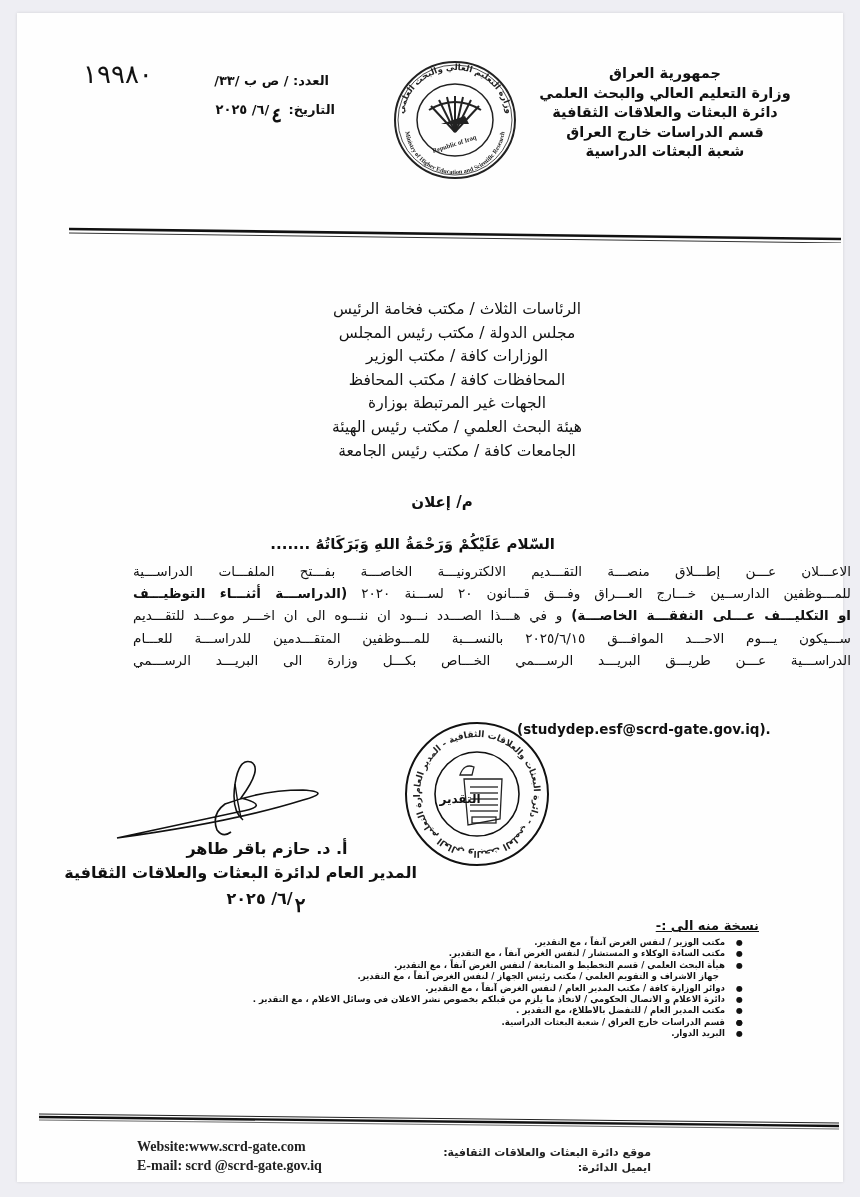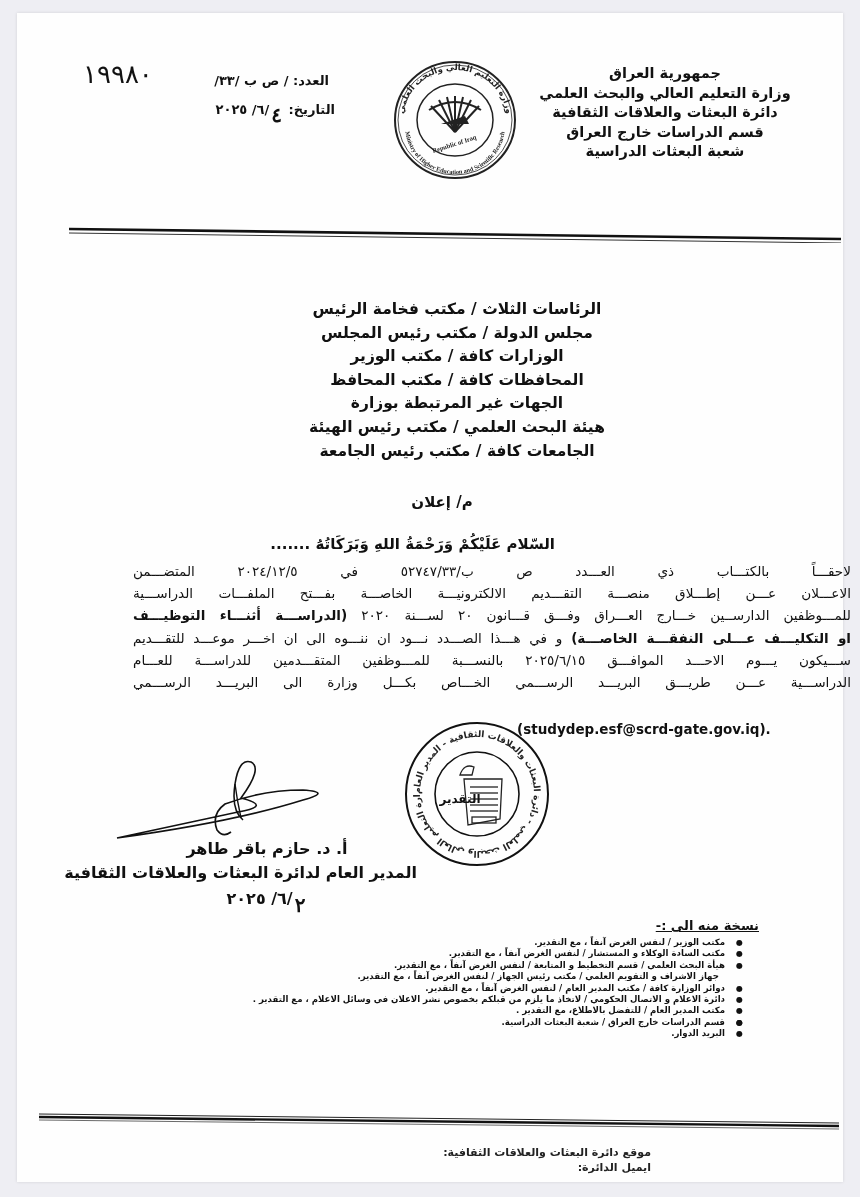--- a/index.html
+++ b/index.html
@@ -26,21 +26,21 @@
     .hand-day { font-size:20px; font-family:"DejaVu Serif", serif; display:inline-block; transform:translateY(8px); margin:0 2px; }
 
     
     .logo { left:372px; top:41px; width:132px; height:132px; }
 
     
     .sep { left:52px; top:214px; width:772px; height:16px; }
 
     
     .addressees { left:240px; top:285px; width:400px; text-align:center; direction:rtl;
-      font-weight:bold; font-size:15.5px; line-height:23.6px; }
+      font-weight:normal; font-size:15.5px; line-height:23.6px; }
     .addressees div { white-space:nowrap; }
 
     .subject { left:350px; top:480px; width:150px; text-align:center; direction:rtl; font-weight:bold; font-size:15px; }
 
     .greeting { right:288px; top:522px; direction:rtl; font-weight:bold; font-size:15px; white-space:nowrap; }
 
     .body-text { left:116px; top:547px; width:718px; direction:rtl; font-size:13.6px; line-height:22.2px; text-align:justify; text-align-last:justify; }
     .body-text p { margin:0; white-space:nowrap; text-align:justify; }
     .body-text .bold { font-weight:bold; }
     .email-line { left:500px; top:708px; width:330px; text-align:left; font-weight:bold; font-size:13.5px; direction:ltr; }
@@ -130,21 +130,20 @@
     <div>الجهات غير المرتبطة بوزارة</div>
     <div>هيئة البحث العلمي / مكتب رئيس الهيئة</div>
     <div>الجامعات كافة / مكتب رئيس الجامعة</div>
   </div>
 
   <div class="abs subject">م/ إعلان</div>
 
   <div class="abs greeting">السّلام عَلَيْكُمْ وَرَحْمَةُ اللهِ وَبَرَكَاتُهُ .......</div>
 
   <div class="abs body-text">
-    <p>لاحقـــاً بالكتـــاب ذي العـــدد ص ب/٥٢٧٤٧/٣٣ في ٢٠٢٤/١٢/٥ المتضـــمن</p>
     <p>الاعـــلان عـــن إطـــلاق منصـــة التقـــديم الالكترونيـــة الخاصـــة بفـــتح الملفـــات الدراســـية</p>
     <p><span>للمـــوظفين الدارســين خـــارج العـــراق وفـــق قـــانون ٢٠ لســـنة ٢٠٢٠</span> <span class="bold">(الدراســـة أثنـــاء التوظيـــف</span></p>
     <p><span class="bold">او التكليـــف عـــلى النفقـــة الخاصـــة)</span> <span>و في هـــذا الصـــدد نـــود ان ننـــوه الى ان اخـــر موعـــد للتقـــديم</span></p>
     <p>ســـيكون يـــوم الاحـــد الموافـــق ٢٠٢٥/٦/١٥ بالنســـبة للمـــوظفين المتقـــدمين للدراســـة للعـــام</p>
     <p>الدراســـية عـــن طريـــق البريـــد الرســـمي الخـــاص بكـــل وزارة الى البريـــد الرســـمي</p>
   </div>
   <div class="abs email-line">(studydep.esf@scrd-gate.gov.iq).</div>
 
   <div class="abs stamp">
     <svg width="150" height="150" viewBox="0 0 150 150">
@@ -194,18 +193,22 @@
   </div>
 
   <div class="abs foot-sep">
     <svg width="800" height="20" viewBox="0 0 800 20">
       <line x1="0" y1="3" x2="800" y2="12" stroke="#222" stroke-width="1"></line>
       <line x1="0" y1="6" x2="800" y2="15" stroke="#111" stroke-width="2.4"></line>
       <line x1="0" y1="9" x2="800" y2="18" stroke="#444" stroke-width="0.8"></line>
     </svg>
   </div>
 
+  <div class="abs foot-left">
+    <div>Website:www.scrd-gate.com</div>
+    <div>E-mail: scrd @scrd-gate.gov.iq</div>
+  </div>
   <div class="abs foot-right">
     <div>موقع دائرة البعثات والعلاقات الثقافية:</div>
     <div>ايميل الدائرة:</div>
   </div>
 
 </div>
 
 </body></html>

